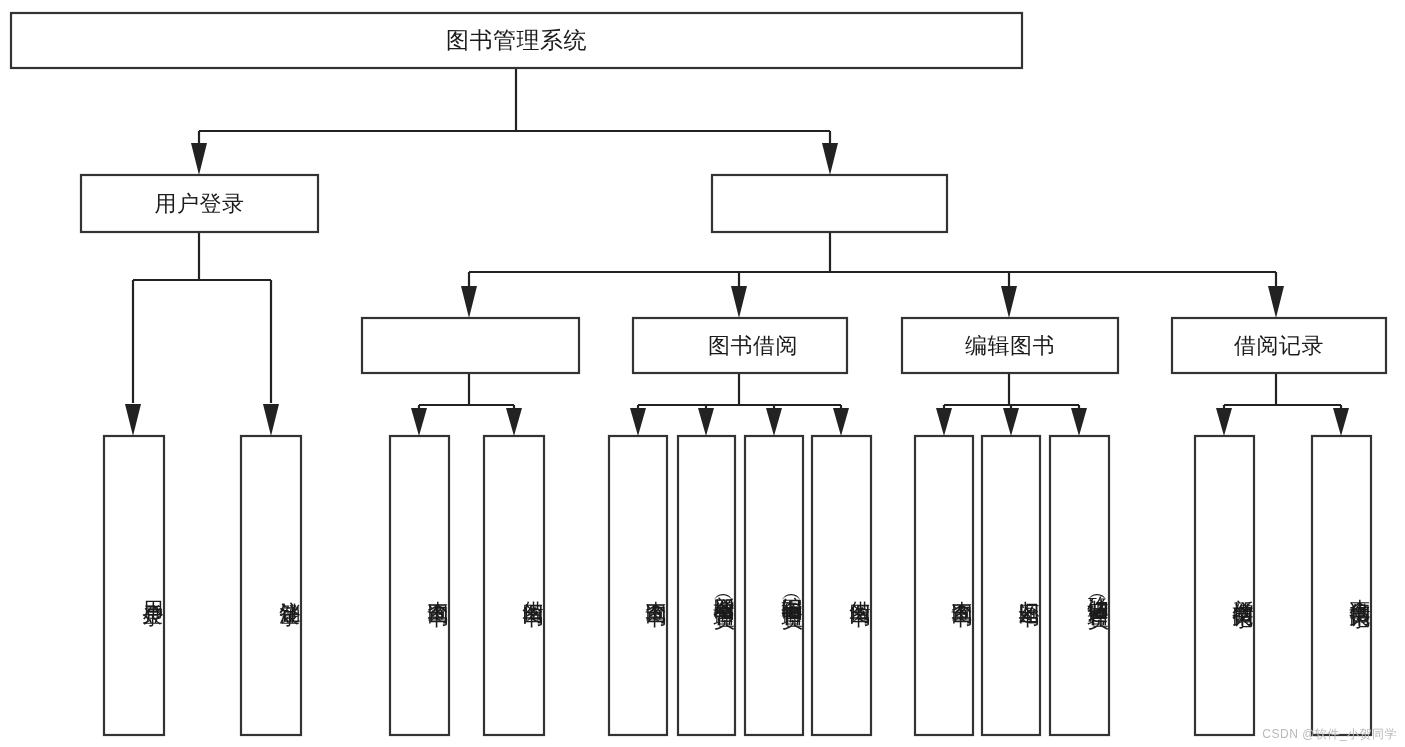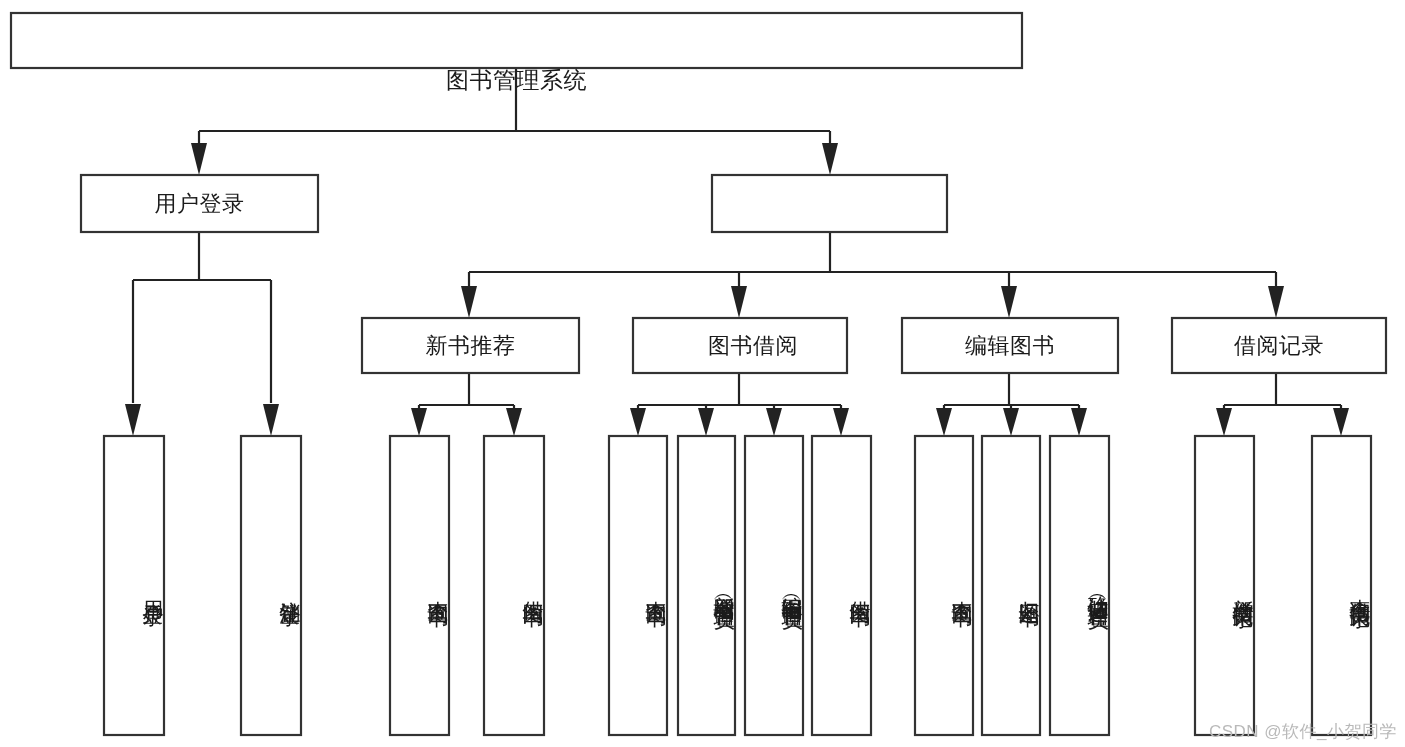--- a/index.html
+++ b/index.html
@@ -72,21 +72,21 @@
     box-sizing: border-box;
   }
   .label-v.tall-text {
     align-items: flex-start;
     padding-top: 2px;
   }
   .watermark {
     position: absolute;
     right: 8px;
     bottom: 4px;
-    font-size: 17px;
+    font-size: 12px;
     color: #b9b9b9;
     font-family: "Liberation Sans", "DejaVu Sans", sans-serif;
     white-space: nowrap;
     letter-spacing: 0.5px;
   }
 </style>
 </head>
 <body>
 
 <div id="diagram-root">
@@ -191,25 +191,24 @@
     <rect class="node-box" x="812" y="436" width="59" height="299"></rect>
 
     <rect class="node-box" x="915" y="436" width="58" height="299"></rect>
     <rect class="node-box" x="982" y="436" width="58" height="299"></rect>
     <rect class="node-box" x="1050" y="436" width="59" height="299"></rect>
 
     <rect class="node-box" x="1195" y="436" width="59" height="299"></rect>
     <rect class="node-box" x="1312" y="436" width="59" height="299"></rect>
   </svg>
 
-  <div class="node-label label-root" style="left:11px; top:13px; width:1011px; height:55px;margin-top:40px;">图书管理系统</div>
+  <div class="node-label label-root" style="left:11px; top:13px; width:1011px; height:55px;">图书管理系统</div>
 
   <div class="node-label label-h" style="left:81px; top:175px; width:237px; height:57px;">用户登录</div>
 
-  <div class="node-label label-h" style="left:362px; top:318px; width:217px; height:55px;">新书推荐</div>
   <div class="node-label label-h" style="left:633px; top:318px; width:240px; height:55px;">图书借阅</div>
   <div class="node-label label-h" style="left:902px; top:318px; width:216px; height:55px;">编辑图书</div>
   <div class="node-label label-h" style="left:1172px; top:318px; width:214px; height:55px;border-radius:11px;">借阅记录</div>
 
   <div class="node-label label-v" style="left:104px; top:508px; width:60px; height:155px;">用户登录</div>
   <div class="node-label label-v" style="left:241px; top:508px; width:60px; height:155px;">注销登录</div>
 
   <div class="node-label label-v" style="left:390px; top:508px; width:59px; height:155px;">查询图书</div>
   <div class="node-label label-v" style="left:484px; top:508px; width:60px; height:155px;">借阅图书</div>
 

